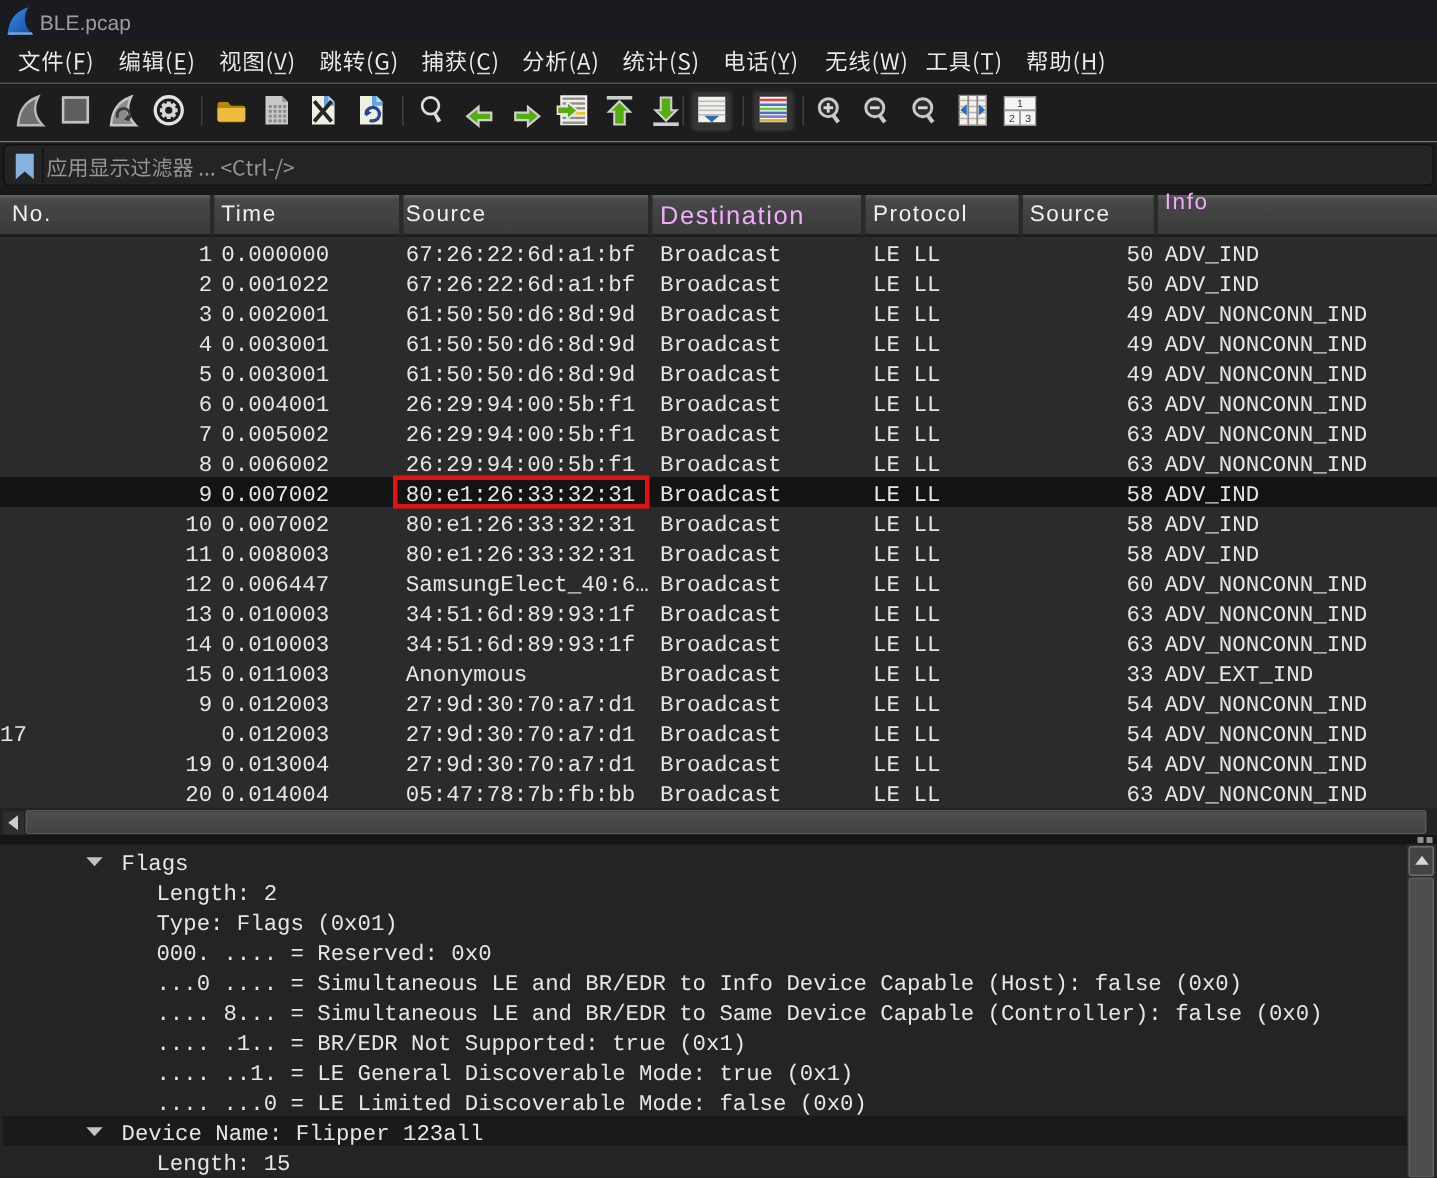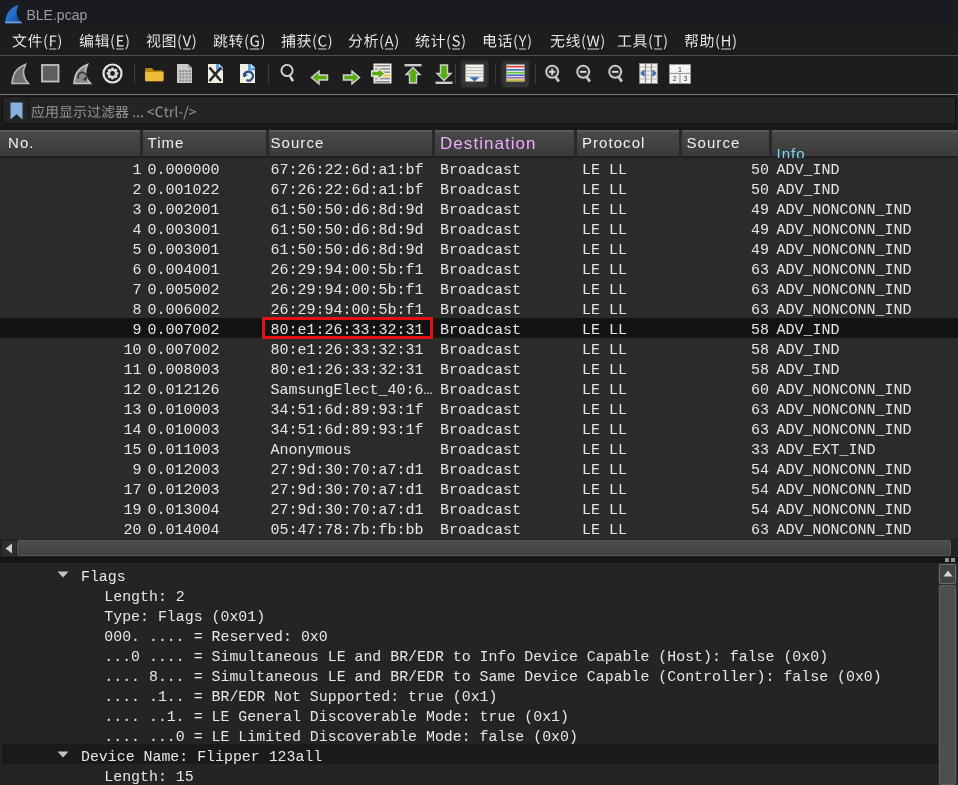--- a/index.html
+++ b/index.html
@@ -267,21 +267,21 @@
 <div class="abs" style="left:432px;top:129.5px;width:3px;height:27px;background:#2a2a2a"></div>
 <div class="abs" style="left:574px;top:129.5px;width:3px;height:27px;background:#2a2a2a"></div>
 <div class="abs" style="left:679px;top:129.5px;width:3px;height:27px;background:#2a2a2a"></div>
 <div class="abs" style="left:769px;top:129.5px;width:3px;height:27px;background:#2a2a2a"></div>
 <div class="abs" style="left:8px;top:133.5px;font-size:15px;letter-spacing:1.05px;color:#f0f0f0">No.</div>
 <div class="abs" style="left:147.5px;top:133.5px;font-size:15px;letter-spacing:1.05px;color:#f0f0f0">Time</div>
 <div class="abs" style="left:270.5px;top:133.5px;font-size:15px;letter-spacing:1.05px;color:#f0f0f0">Source</div>
 <div class="abs" style="left:440px;top:133.5px;font-size:17px;letter-spacing:1.05px;color:#f0abfc">Destination</div>
 <div class="abs" style="left:582px;top:133.5px;font-size:15px;letter-spacing:1.05px;color:#f0f0f0">Protocol</div>
 <div class="abs" style="left:686.5px;top:133.5px;font-size:15px;letter-spacing:1.05px;color:#f0f0f0">Source</div>
-<div class="abs" style="left:776.5px;top:145px;font-size:15px;letter-spacing:1.05px;color:#7dd3fc">Info</div>
+<div class="abs" style="left:776.5px;top:126px;font-size:15px;letter-spacing:1.05px;color:#f0abfc">Info</div>
 <div class="abs" style="left:0;top:158px;width:958px;height:381px;background:#2b2b2b"></div>
 <div class="abs mono" style="left:0;top:161px;width:141.5px;height:20px;line-height:20px;text-align:right">1</div>
 <div class="abs mono" style="left:147.5px;top:161px;height:20px;line-height:20px">0.000000</div>
 <div class="abs mono" style="left:270.5px;top:161px;height:20px;line-height:20px">67:26:22:6d:a1:bf</div>
 <div class="abs mono" style="left:440px;top:161px;height:20px;line-height:20px">Broadcast</div>
 <div class="abs mono" style="left:582px;top:161px;height:20px;line-height:20px">LE LL</div>
 <div class="abs mono" style="left:620px;top:161px;width:149px;height:20px;line-height:20px;text-align:right">50</div>
 <div class="abs mono" style="left:776.5px;top:161px;height:20px;line-height:20px">ADV_IND</div>
 <div class="abs mono" style="left:0;top:181px;width:141.5px;height:20px;line-height:20px;text-align:right">2</div>
 <div class="abs mono" style="left:147.5px;top:181px;height:20px;line-height:20px">0.001022</div>
@@ -349,21 +349,21 @@
 <div class="abs mono" style="left:620px;top:341px;width:149px;height:20px;line-height:20px;text-align:right">58</div>
 <div class="abs mono" style="left:776.5px;top:341px;height:20px;line-height:20px">ADV_IND</div>
 <div class="abs mono" style="left:0;top:361px;width:141.5px;height:20px;line-height:20px;text-align:right">11</div>
 <div class="abs mono" style="left:147.5px;top:361px;height:20px;line-height:20px">0.008003</div>
 <div class="abs mono" style="left:270.5px;top:361px;height:20px;line-height:20px">80:e1:26:33:32:31</div>
 <div class="abs mono" style="left:440px;top:361px;height:20px;line-height:20px">Broadcast</div>
 <div class="abs mono" style="left:582px;top:361px;height:20px;line-height:20px">LE LL</div>
 <div class="abs mono" style="left:620px;top:361px;width:149px;height:20px;line-height:20px;text-align:right">58</div>
 <div class="abs mono" style="left:776.5px;top:361px;height:20px;line-height:20px">ADV_IND</div>
 <div class="abs mono" style="left:0;top:381px;width:141.5px;height:20px;line-height:20px;text-align:right">12</div>
-<div class="abs mono" style="left:147.5px;top:381px;height:20px;line-height:20px">0.012126</div>
+<div class="abs mono" style="left:147.5px;top:381px;height:20px;line-height:20px">0.006447</div>
 <div class="abs mono" style="left:270.5px;top:381px;height:20px;line-height:20px">SamsungElect_40:6…</div>
 <div class="abs mono" style="left:440px;top:381px;height:20px;line-height:20px">Broadcast</div>
 <div class="abs mono" style="left:582px;top:381px;height:20px;line-height:20px">LE LL</div>
 <div class="abs mono" style="left:620px;top:381px;width:149px;height:20px;line-height:20px;text-align:right">60</div>
 <div class="abs mono" style="left:776.5px;top:381px;height:20px;line-height:20px">ADV_NONCONN_IND</div>
 <div class="abs mono" style="left:0;top:401px;width:141.5px;height:20px;line-height:20px;text-align:right">13</div>
 <div class="abs mono" style="left:147.5px;top:401px;height:20px;line-height:20px">0.010003</div>
 <div class="abs mono" style="left:270.5px;top:401px;height:20px;line-height:20px">34:51:6d:89:93:1f</div>
 <div class="abs mono" style="left:440px;top:401px;height:20px;line-height:20px">Broadcast</div>
 <div class="abs mono" style="left:582px;top:401px;height:20px;line-height:20px">LE LL</div>
@@ -383,21 +383,21 @@
 <div class="abs mono" style="left:582px;top:441px;height:20px;line-height:20px">LE LL</div>
 <div class="abs mono" style="left:620px;top:441px;width:149px;height:20px;line-height:20px;text-align:right">33</div>
 <div class="abs mono" style="left:776.5px;top:441px;height:20px;line-height:20px">ADV_EXT_IND</div>
 <div class="abs mono" style="left:0;top:461px;width:141.5px;height:20px;line-height:20px;text-align:right">9</div>
 <div class="abs mono" style="left:147.5px;top:461px;height:20px;line-height:20px">0.012003</div>
 <div class="abs mono" style="left:270.5px;top:461px;height:20px;line-height:20px">27:9d:30:70:a7:d1</div>
 <div class="abs mono" style="left:440px;top:461px;height:20px;line-height:20px">Broadcast</div>
 <div class="abs mono" style="left:582px;top:461px;height:20px;line-height:20px">LE LL</div>
 <div class="abs mono" style="left:620px;top:461px;width:149px;height:20px;line-height:20px;text-align:right">54</div>
 <div class="abs mono" style="left:776.5px;top:461px;height:20px;line-height:20px">ADV_NONCONN_IND</div>
-<div class="abs mono" style="left:0;top:481px;width:141.5px;height:20px;line-height:20px;text-align:right">17</div>
+<div class="abs mono" style="left:0;top:481px;width:141.5px;height:20px;line-height:20px;">17</div>
 <div class="abs mono" style="left:147.5px;top:481px;height:20px;line-height:20px">0.012003</div>
 <div class="abs mono" style="left:270.5px;top:481px;height:20px;line-height:20px">27:9d:30:70:a7:d1</div>
 <div class="abs mono" style="left:440px;top:481px;height:20px;line-height:20px">Broadcast</div>
 <div class="abs mono" style="left:582px;top:481px;height:20px;line-height:20px">LE LL</div>
 <div class="abs mono" style="left:620px;top:481px;width:149px;height:20px;line-height:20px;text-align:right">54</div>
 <div class="abs mono" style="left:776.5px;top:481px;height:20px;line-height:20px">ADV_NONCONN_IND</div>
 <div class="abs mono" style="left:0;top:501px;width:141.5px;height:20px;line-height:20px;text-align:right">19</div>
 <div class="abs mono" style="left:147.5px;top:501px;height:20px;line-height:20px">0.013004</div>
 <div class="abs mono" style="left:270.5px;top:501px;height:20px;line-height:20px">27:9d:30:70:a7:d1</div>
 <div class="abs mono" style="left:440px;top:501px;height:20px;line-height:20px">Broadcast</div>

